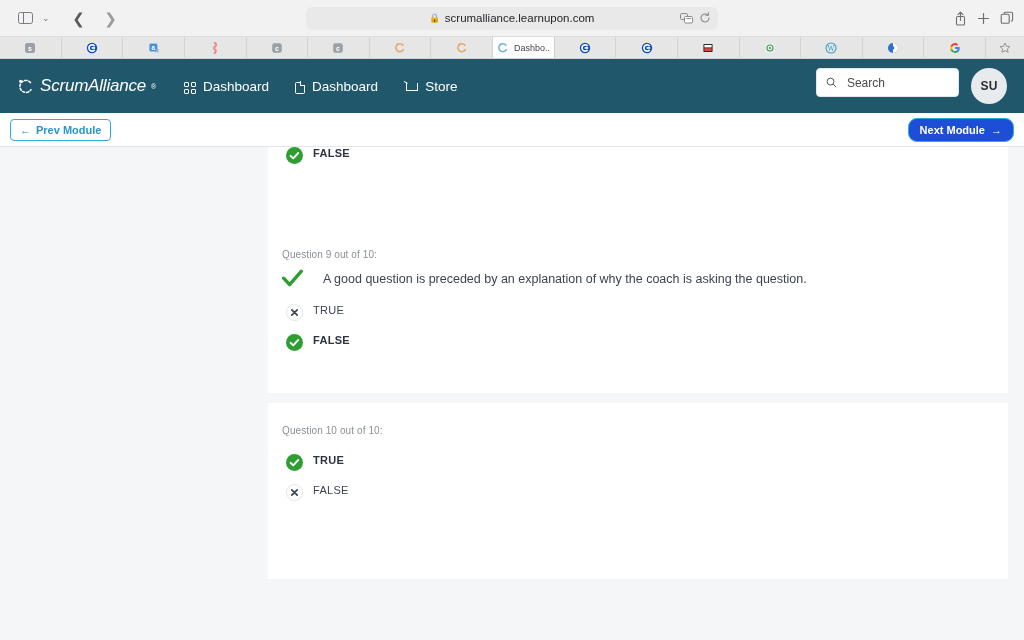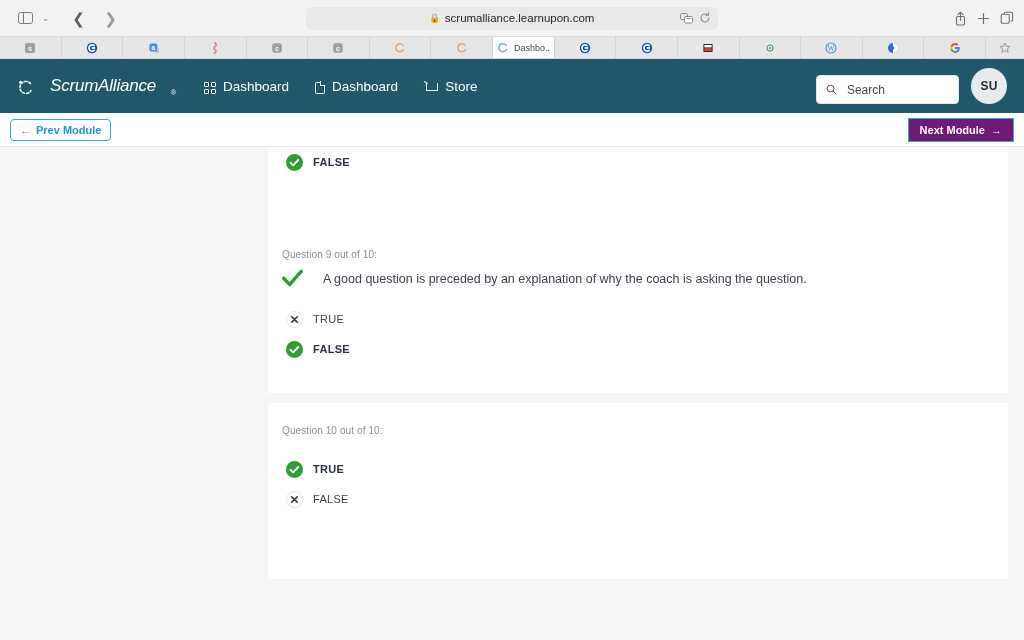--- a/index.html
+++ b/index.html
@@ -105,21 +105,21 @@
   
   .site-header {
     height: 54px;
     background: #21576b;
     display: flex;
     align-items: center;
     padding: 0 17px 0 16px;
     color: #ffffff;
   }
   .brand {
-    display: flex; align-items: flex-end; gap: 15px;
+    display: flex; align-items: center; gap: 5px;
     font-family: "Liberation Sans", sans-serif;
     font-style: italic;
     font-size: 17px;
     font-weight: 400;
     letter-spacing: -0.2px;
   }
   .brand .reg { font-size: 7px; vertical-align: super; font-style: normal; }
   .nav { display: flex; align-items: center; gap: 26px; margin-left: 28px; }
   .nav-item {
     display: flex; align-items: flex-end; gap: 7px;
@@ -150,21 +150,21 @@
     content:""; position:absolute; left:2px; top:2px;
     width:10px; height:7px;
     border:1.3px solid #fff; border-top:none;
   }
   .cart-icon::after {
     content:""; position:absolute; left:0; top:0;
     width:4px; height:1.3px; background:#fff;
     transform: rotate(28deg); transform-origin: left center;
   }
 
-  .header-right { margin-left: auto; display: flex; align-items: flex-end; gap: 12px; }
+  .header-right { margin-left: auto; display: flex; align-items: flex-start; gap: 12px; }
   .search-box {
     width: 143px; height: 29px;
     border: 1px solid #e4e7ea;
     border-radius: 4px;
     background: #ffffff;
     display: flex; align-items: center;
     padding: 0 9px; gap: 8px;
   }
   .search-box input {
     border: none; outline: none; background: transparent;
@@ -192,24 +192,24 @@
     color: #2b93c9;
     background: #ffffff;
     border-radius: 4px;
     font-size: 11px; font-weight: 700;
     padding: 4px 9px;
     display: flex; align-items: center; gap: 5px;
     font-family: "Liberation Sans", sans-serif;
   }
   .btn-next {
     margin-left: auto;
-    background: #701a75;
+    background: #1d4ed8;
     color: #ffffff;
     border: 1px solid #29abe2;
-    border-radius: 0;
+    border-radius: 9px;
     font-size: 11px; font-weight: 700;
     padding: 5px 11px;
     display: flex; align-items: flex-end; gap: 6px;
     font-family: "Liberation Sans", sans-serif;
   }
 
   
   .content {
     position: relative;
     height: 492px;
@@ -229,21 +229,21 @@
   }
   .q-row { display: flex; align-items: flex-end; gap: 20px; }
   .q-text {
     font-size: 12.5px; color: #3c4450;
     line-height: 1.38;
     max-width: 690px;
   }
   .check-mark { flex: 0 0 auto; margin-top: 1px; }
   .answers { margin-top: 16px; }
   .ans-row {
-    display: flex; align-items: center; gap: 10px;
+    display: flex; align-items: flex-start; gap: 10px;
     height: 30px;
     padding-left: 4px;
   }
   .ans-label { font-size: 11px; color: #3c4450; letter-spacing: 0.3px; }
   .ans-row.correct .ans-label { font-weight: 700; color: #2c3440; }
   .badge { flex: 0 0 auto; width: 17px; height: 17px; }
 
   
   .card-top { top: -64px; height: 262px; padding-top: 0; }
   .card-top .ans-row { padding-top: 0; }

